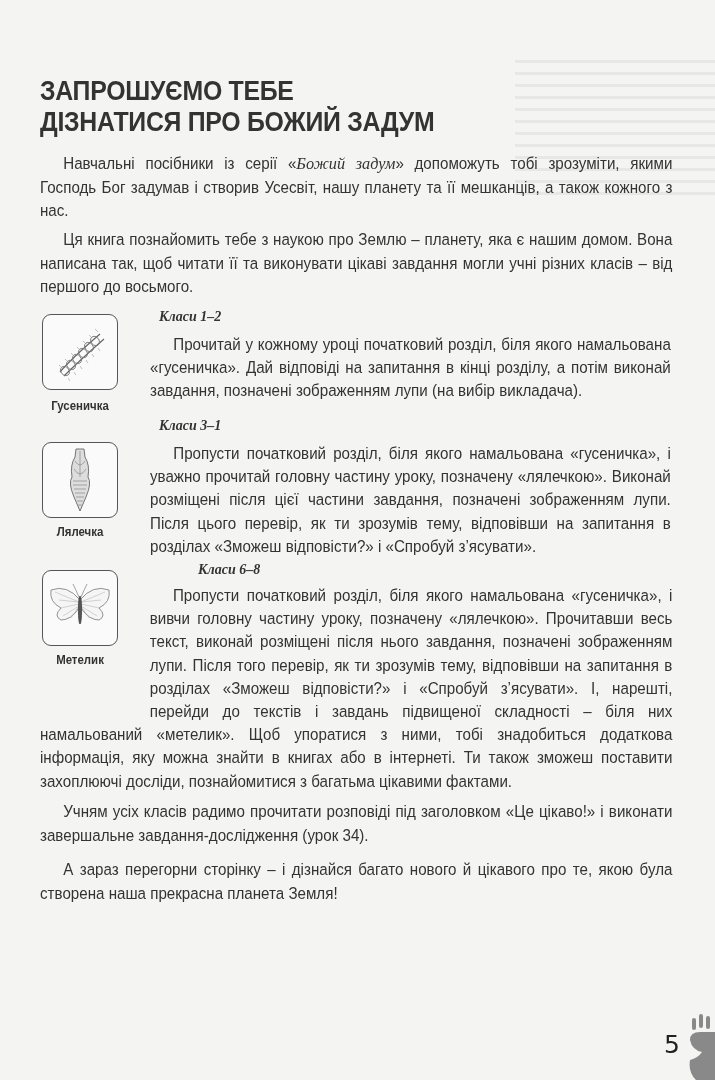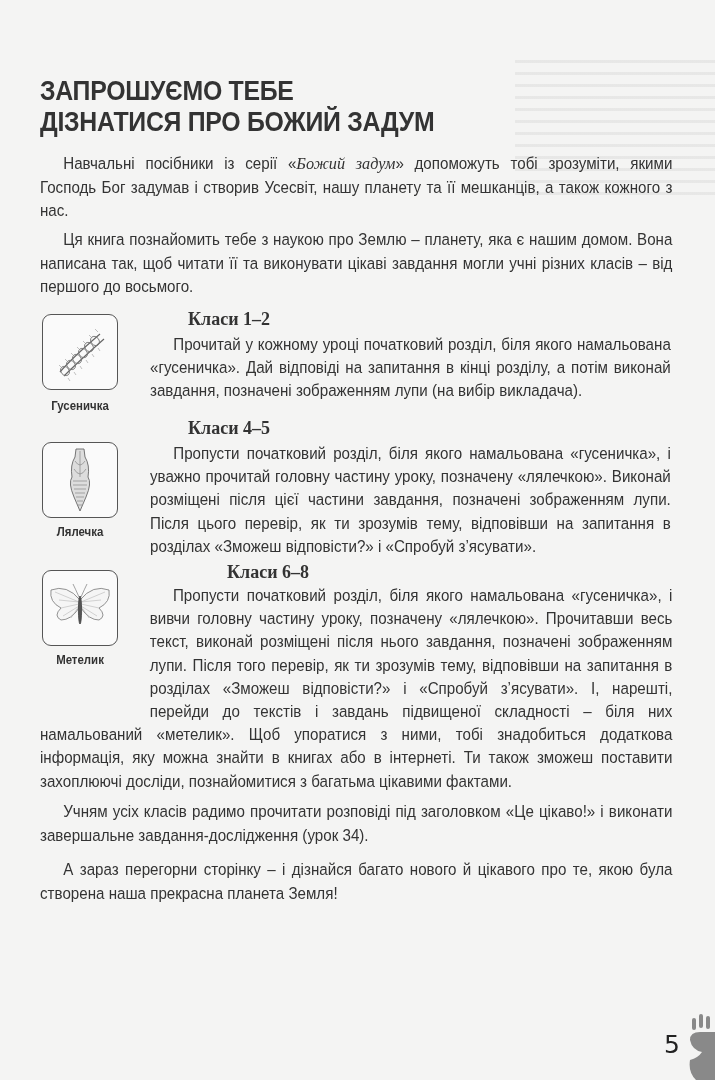--- a/index.html
+++ b/index.html
@@ -79,25 +79,26 @@
       width: 80px;
       text-align: center;
       font-family: "Liberation Sans", sans-serif;
       font-weight: bold;
       font-size: 13px;
       color: #333;
       transform: scaleX(0.88);
     }
     .section-heading {
       position: absolute;
-      left: 188px;
+      left: 159px;
       margin: 0;
       font-family: "Liberation Serif", serif;
+      font-style: italic;
       font-weight: bold;
-      font-size: 18px;
+      font-size: 14px;
       color: #333;
     }
     .section-text {
       position: absolute;
       left: 150px;
       width: 560px;
       margin: 0;
       font-family: "Liberation Sans", sans-serif;
       font-size: 16.3px;
       line-height: 23.2px;
@@ -184,21 +185,21 @@
       <path d="M16 2 L24 2 L25 10 Q30 18 28 30 Q32 36 26 50 L20 64 L14 50 Q8 36 12 30 Q10 18 15 10 Z"></path>
       <g fill="none" stroke="#888" stroke-width="0.7">
         <path d="M13 34 L27 34 M13 38 L27 38 M14 42 L26 42 M15 46 L25 46 M16 50 L24 50 M17 54 L23 54 M18 58 L22 58"></path>
         <path d="M15 14 Q20 22 25 14 M14 22 Q20 32 26 22"></path>
         <path d="M20 4 L20 30"></path>
       </g>
     </g>
   </svg>
 </div>
 <div class="icon-label" style="top:524px;">Лялечка</div>
-<h3 class="section-heading" style="top:418px;">Класи 4–5</h3>
+<h3 class="section-heading" style="top:418px;">Класи 3–1</h3>
 <p class="section-text" style="top:442px;">Пропусти початковий розділ, біля якого намальована «гусеничка», і уважно прочитай головну частину уроку, позначену «лялечкою». Виконай розміщені після цієї частини завдання, позначені зображенням лупи. Після цього перевір, як ти зрозумів тему, відповівши на запитання в розділах «Зможеш відповісти?» і «Спробуй з’ясувати».</p>
 
 <div class="icon-box" style="top:570px;">
   <svg width="66" height="56" viewBox="0 0 66 56">
     <g fill="#f5f5f5" stroke="#777" stroke-width="0.8">
       <path d="M33 20 Q20 4 4 10 Q2 22 14 28 Q6 36 14 40 Q24 40 32 28 Z"></path>
       <path d="M33 20 Q46 4 62 10 Q64 22 52 28 Q60 36 52 40 Q42 40 34 28 Z"></path>
       <g fill="none" stroke="#aaa" stroke-width="0.5">
         <path d="M32 22 L8 12 M32 22 L12 20 M32 24 L14 28 M32 26 L16 36 M32 26 L24 38"></path>
         <path d="M34 22 L58 12 M34 22 L54 20 M34 24 L52 28 M34 26 L50 36 M34 26 L42 38"></path>

